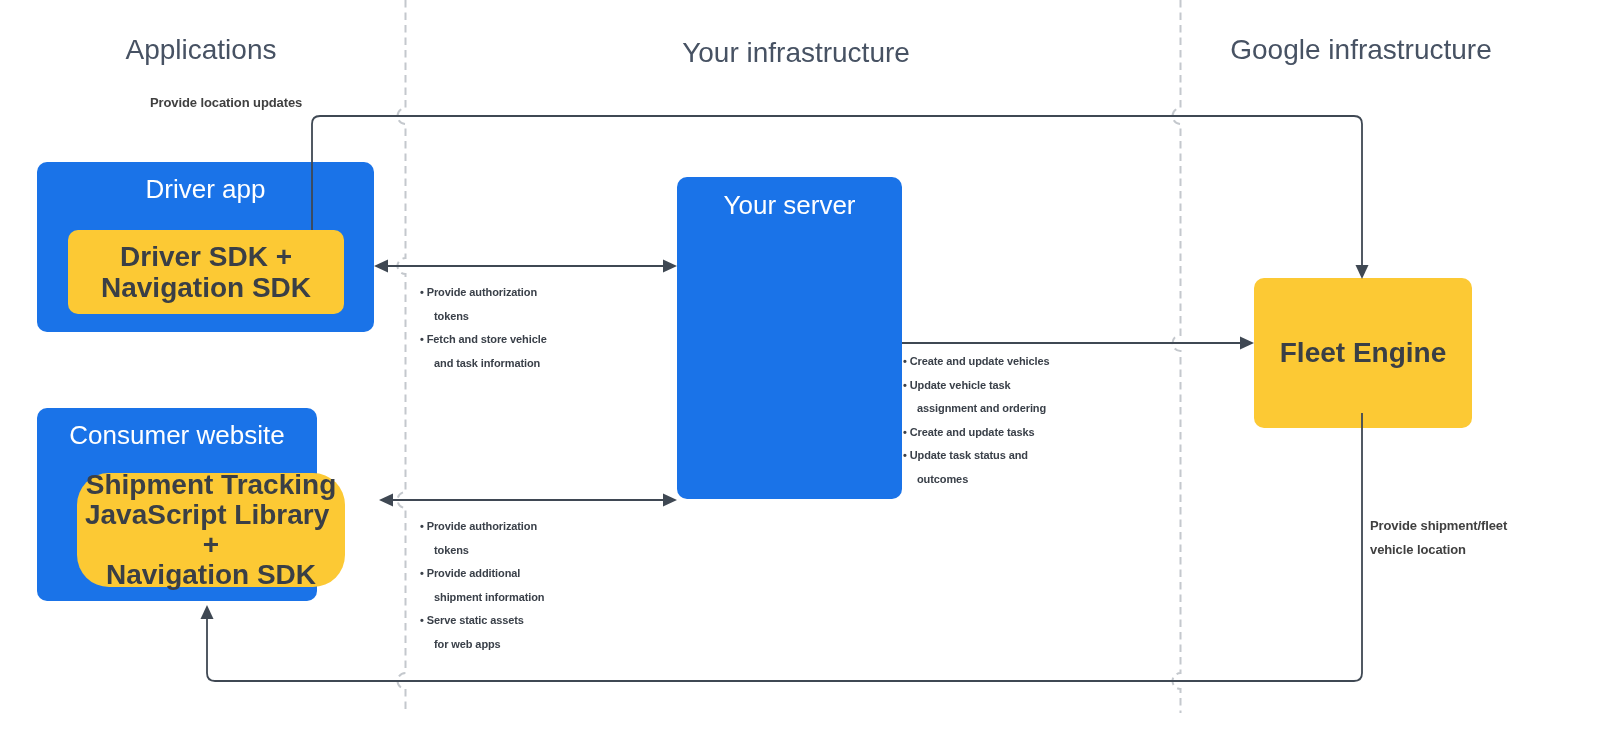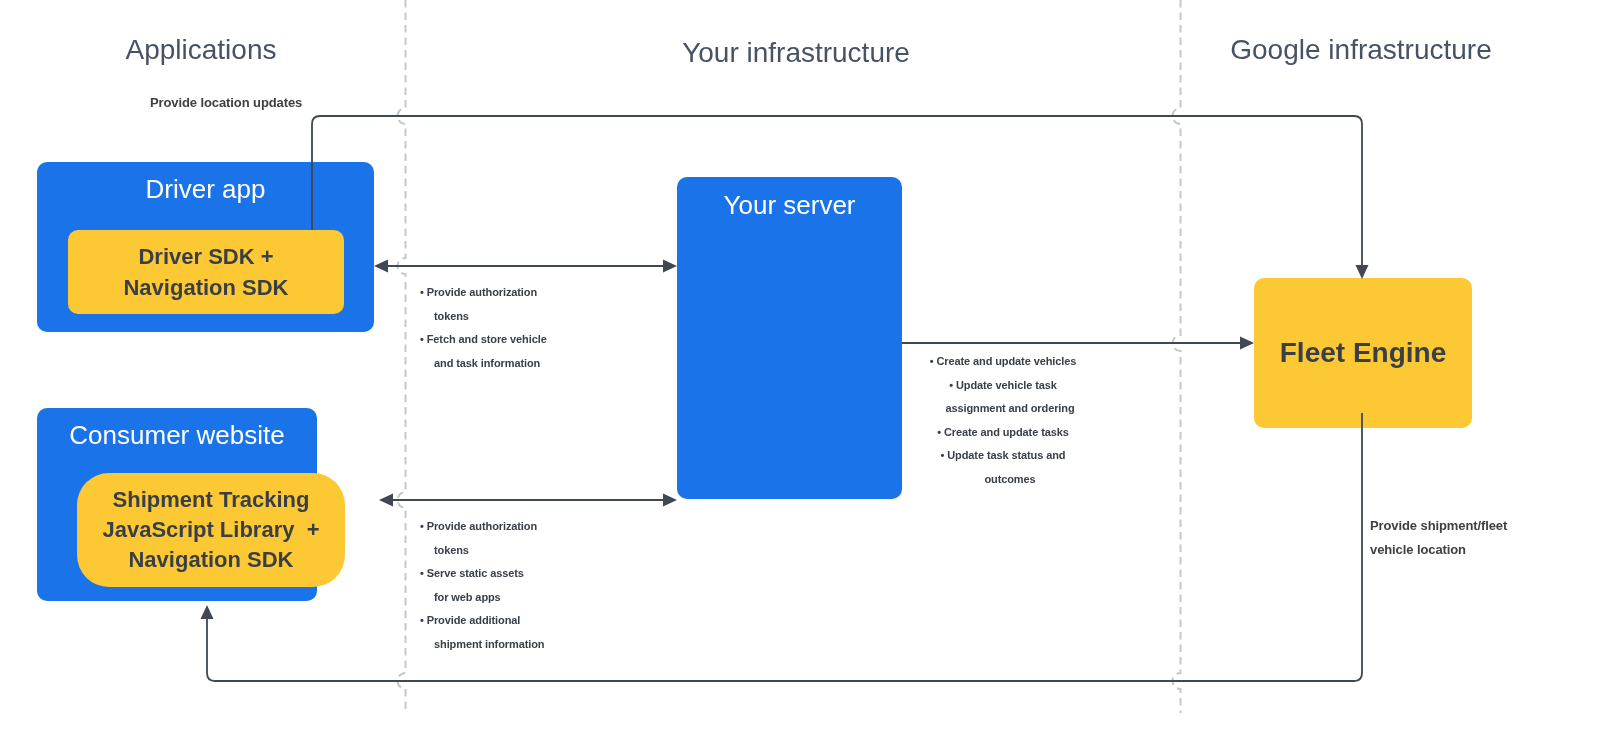--- a/index.html
+++ b/index.html
@@ -14,21 +14,21 @@
   .blue-box {
     position:absolute; background:#1a73e8; border-radius:10px;
   }
   .box-title {
     text-align:center; color:#ffffff; font-weight:400; font-size:26px;
     line-height:34px; margin-top:10px; white-space:nowrap;
   }
   .yellow-box {
     position:absolute; background:#fcc934; border-radius:10px;
     display:flex; align-items:center; justify-content:center;
-    color:#3a3f46; font-weight:700; font-size:22px; line-height:31px;
+    color:#3a3f46; font-weight:700; font-size:28px; line-height:31px;
     text-align:center; white-space:pre-line;
   }
   .yellow-box.standalone { font-size:28px; line-height:34px; }
   .edge-label {
     position:absolute; font-size:13px; font-weight:700; color:#404040;
     line-height:23.5px; white-space:pre-line; letter-spacing:-0.1px;
   }
   .bullet-list {
     position:absolute; font-size:11px; font-weight:700; color:#3a4049;
     line-height:23.5px; letter-spacing:-0.1px;
@@ -96,31 +96,31 @@
   <div class="edge-label" style="left:1370px; top:514px; width:230px;">Provide shipment/fleet
 vehicle location</div>
 
   <div class="bullet-list" style="left:420px; top:281px; width:260px;">
       <div class="bullet-item">• Provide authorization
 tokens</div>
       <div class="bullet-item">• Fetch and store vehicle
 and task information</div>
     </div>
 
-  <div class="bullet-list" style="left:853px; top:350px; width:300px;text-align:center;">
+  <div class="bullet-list" style="left:903px; top:350px; width:300px;">
       <div class="bullet-item">• Create and update vehicles</div>
       <div class="bullet-item">• Update vehicle task
 assignment and ordering</div>
       <div class="bullet-item">• Create and update tasks</div>
       <div class="bullet-item">• Update task status and
 outcomes</div>
     </div>
 
   <div class="bullet-list" style="left:420px; top:515px; width:260px;">
       <div class="bullet-item">• Provide authorization
 tokens</div>
+      <div class="bullet-item">• Provide additional
+shipment information</div>
       <div class="bullet-item">• Serve static assets
 for web apps</div>
-      <div class="bullet-item">• Provide additional
-shipment information</div>
     </div>
 
 </div>
 
 </body></html>

